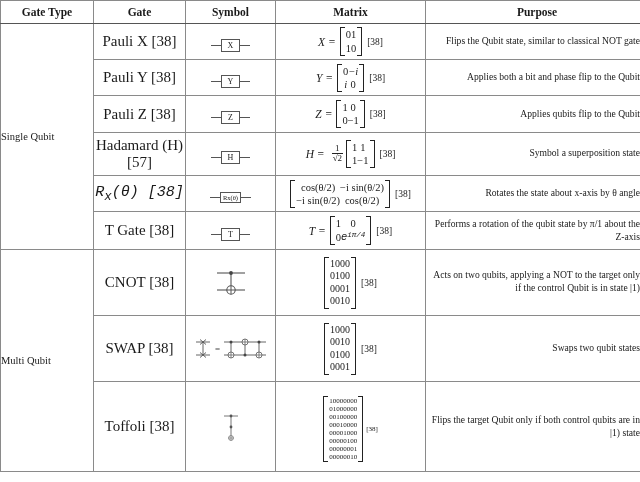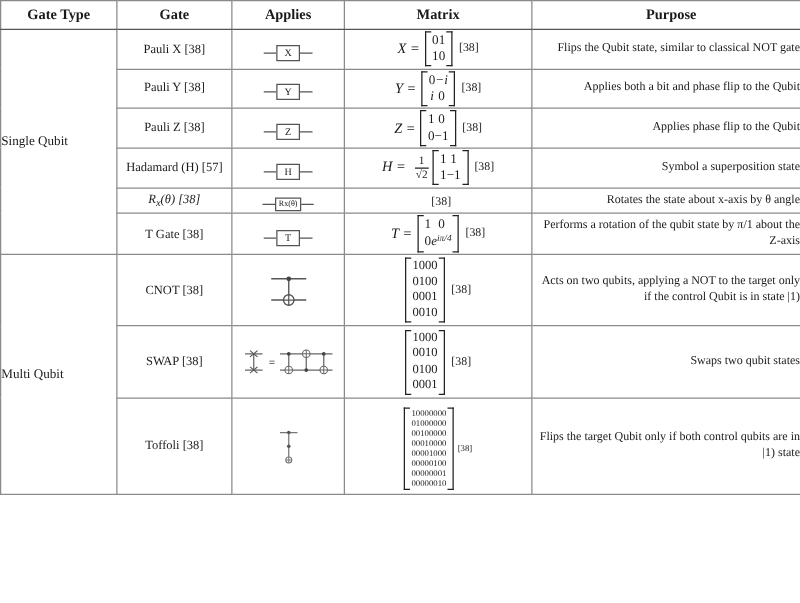--- a/index.html
+++ b/index.html
@@ -1,29 +1,29 @@
 <!DOCTYPE html>
 <html><head>
 <meta charset="utf-8">
 <style>
   html,body{margin:0;padding:0;background:#ffffff;}
   body{width:640px;height:482px;font-family:"Liberation Serif",serif;color:#1a1a1a;overflow:hidden;}
-  #gate-table{border-collapse:collapse;width:640px;height:396px;table-layout:fixed;}
+  #gate-table{border-collapse:collapse;width:640px;height:472px;table-layout:fixed;}
   #gate-table td,#gate-table th{border:1px solid #8a8a8a;padding:0;vertical-align:middle;}
   #gate-table thead th{border-bottom:1.6px solid #555;font-weight:bold;font-size:11.5px;height:22px;text-align:center;font-family:"Liberation Serif",serif;}
   .c-type{width:93px;}.c-gate{width:92px;}.c-sym{width:90px;}.c-mat{width:150px;}.c-purp{width:215px;}
   .hdr-purpose{text-align:left;padding-left:8px!important;}
   .type-cell{text-align:left;font-size:10.5px;}
-  .gate-cell{text-align:center;font-size:10px;}
+  .gate-cell{text-align:center;font-size:15px;}
   .sym-cell{text-align:center;}
   .mat-cell{text-align:center;}
   .purp-cell{text-align:right;padding:0 7px 0 8px;font-size:9.6px;line-height:1.35;}
   .grp-top{border-top:1.6px solid #555!important;}
   .sup{font-size:0.72em;vertical-align:0.45em;}
-  .ital{font-style:italic;}
+  .ital{font-style:italic;font-family:Liberation Mono, monospace;}
   .ref{font-size:9.5px;margin-left:5px;vertical-align:0.15em;}
   .ref-sm{font-size:7px;margin-left:3px;}
   
   .mrow{display:inline-flex;align-items:center;justify-content:center;}
   .eq{font-style:italic;font-size:11.5px;margin-right:4px;}
   .brk{display:inline-block;position:relative;padding:1px 6px;}
   .brk::before,.brk::after{content:"";position:absolute;top:0;bottom:0;width:4px;border-top:1px solid #222;border-bottom:1px solid #222;}
   .brk::before{left:0;border-left:1px solid #222;}
   .brk::after{right:0;border-right:1px solid #222;}
   table.mx{border-collapse:collapse;margin:0 auto;}
@@ -49,21 +49,21 @@
     <col class="c-type">
       <col class="c-gate">
       <col class="c-sym">
       <col class="c-mat">
       <col class="c-purp">
   </colgroup>
   <thead>
     <tr>
       <th>Gate Type</th>
       <th>Gate</th>
-      <th>Applies</th>
+      <th>Symbol</th>
       <th>Matrix</th>
       <th class="hdr-purpose">Purpose</th>
     </tr>
   </thead>
   <tbody>
 
     <tr>
       <td class="type-cell" rowspan="6">Single Qubit</td>
       <td class="gate-cell">Pauli X [38]</td>
       <td class="sym-cell">
@@ -150,21 +150,21 @@
             <tr>
                     <td>0</td>
                     <td>−1</td>
                   </tr>
           </tbody>
               </table>
             </span>
           <span class="ref">[38]</span>
         </span>
       </td>
-      <td class="purp-cell">Applies phase flip to the Qubit</td>
+      <td class="purp-cell">Applies qubits flip to the Qubit</td>
     </tr>
 
     <tr>
       <td class="gate-cell">Hadamard (H) [57]</td>
       <td class="sym-cell">
         <span class="wirebox">
             <span class="wire"></span>
             <span class="gbox">H</span>
             <span class="wire"></span>
           </span>
@@ -200,20 +200,34 @@
       <td class="gate-cell ital"><span id="rx-gate-name">R<sub>x</sub>(θ) [38]</span></td>
       <td class="sym-cell">
         <span class="wirebox">
             <span class="wire"></span>
             <span class="gbox rx">Rx(θ)</span>
             <span class="wire"></span>
           </span>
       </td>
       <td class="mat-cell">
         <span class="mrow">
+          <span class="brk">
+              <table class="mx wide">
+            <tbody>
+                  <tr>
+                    <td>cos(θ/2)</td>
+                    <td>−i sin(θ/2)</td>
+                  </tr>
+            <tr>
+                    <td>−i sin(θ/2)</td>
+                    <td>cos(θ/2)</td>
+                  </tr>
+          </tbody>
+              </table>
+            </span>
           <span class="ref">[38]</span>
         </span>
       </td>
       <td class="purp-cell">Rotates the state about x-axis by θ angle</td>
     </tr>
 
     <tr>
       <td class="gate-cell">T Gate [38]</td>
       <td class="sym-cell">
         <span class="wirebox">

